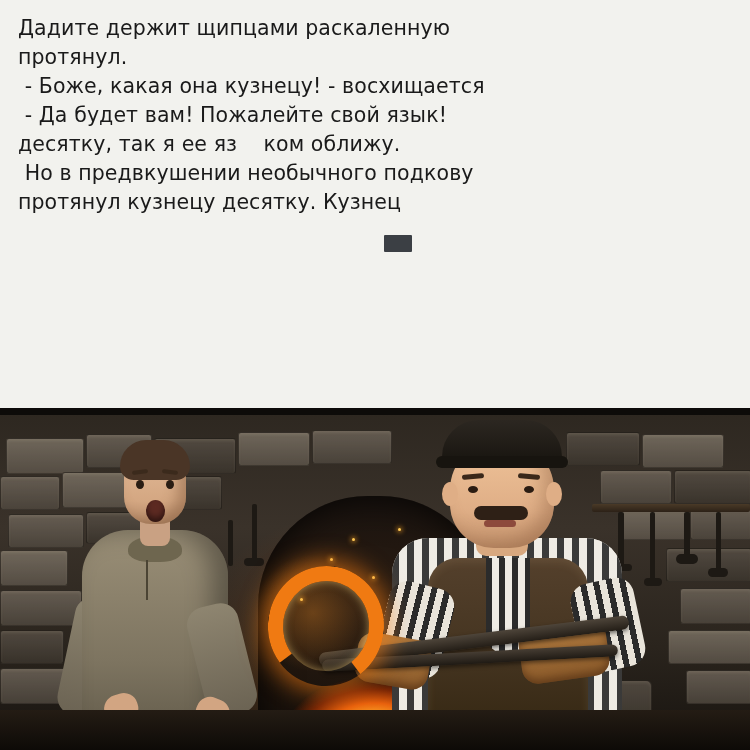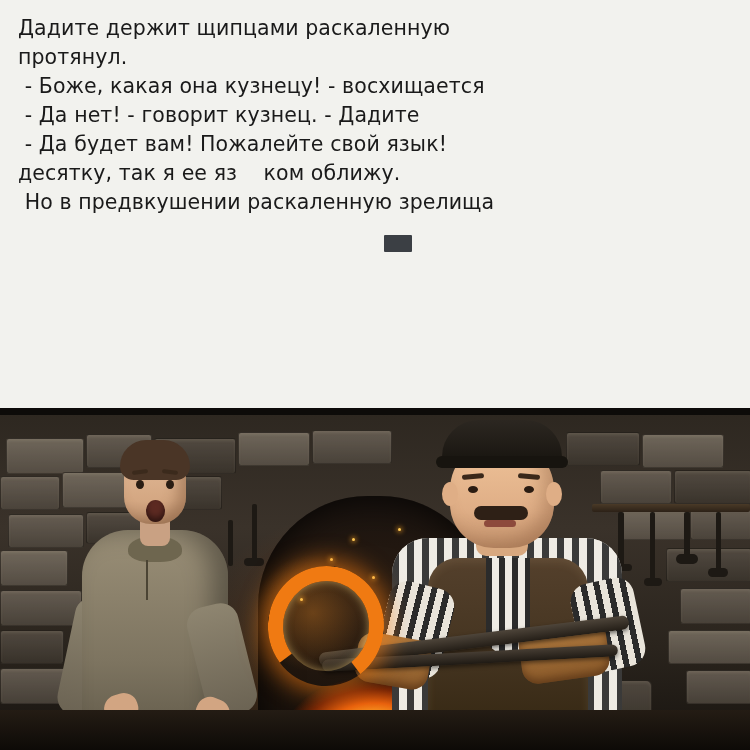--- a/index.html
+++ b/index.html
@@ -364,24 +364,24 @@
 </style>
 </head>
 <body>
 
 <div class="page">
 
   <div class="text-card">
     <div class="joke-line">Дадите держит щипцами раскаленную</div>
     <div class="joke-line">протянул.</div>
     <div class="joke-line"> - Боже, какая она кузнецу! - восхищается</div>
-    <div class="joke-line"> - Да нет! - говорит кузнец. - Дадите</div>
     <div class="joke-line"> - Да будет вам! Пожалейте свой язык!</div>
     <div class="joke-line">десятку, так я ее яз    ком оближу.</div>
-    <div class="joke-line"> Но в предвкушении раскаленную зрелища</div>
+    <div class="joke-line"> Но в предвкушении необычного подкову</div>
+    <div class="joke-line">протянул кузнецу десятку. Кузнец</div>
     <div class="redacted"></div>
   </div>
 
   <div class="photo">
     <div class="photo-top-strip"></div>
     <div class="wall"></div>
 
     <div class="stone light" style="left:6px;  top:30px;  width:76px; height:34px;"></div>
     <div class="stone" style="left:86px; top:26px;  width:64px; height:32px;"></div>
     <div class="stone dark" style="left:154px;top:30px;  width:80px; height:34px;"></div>

